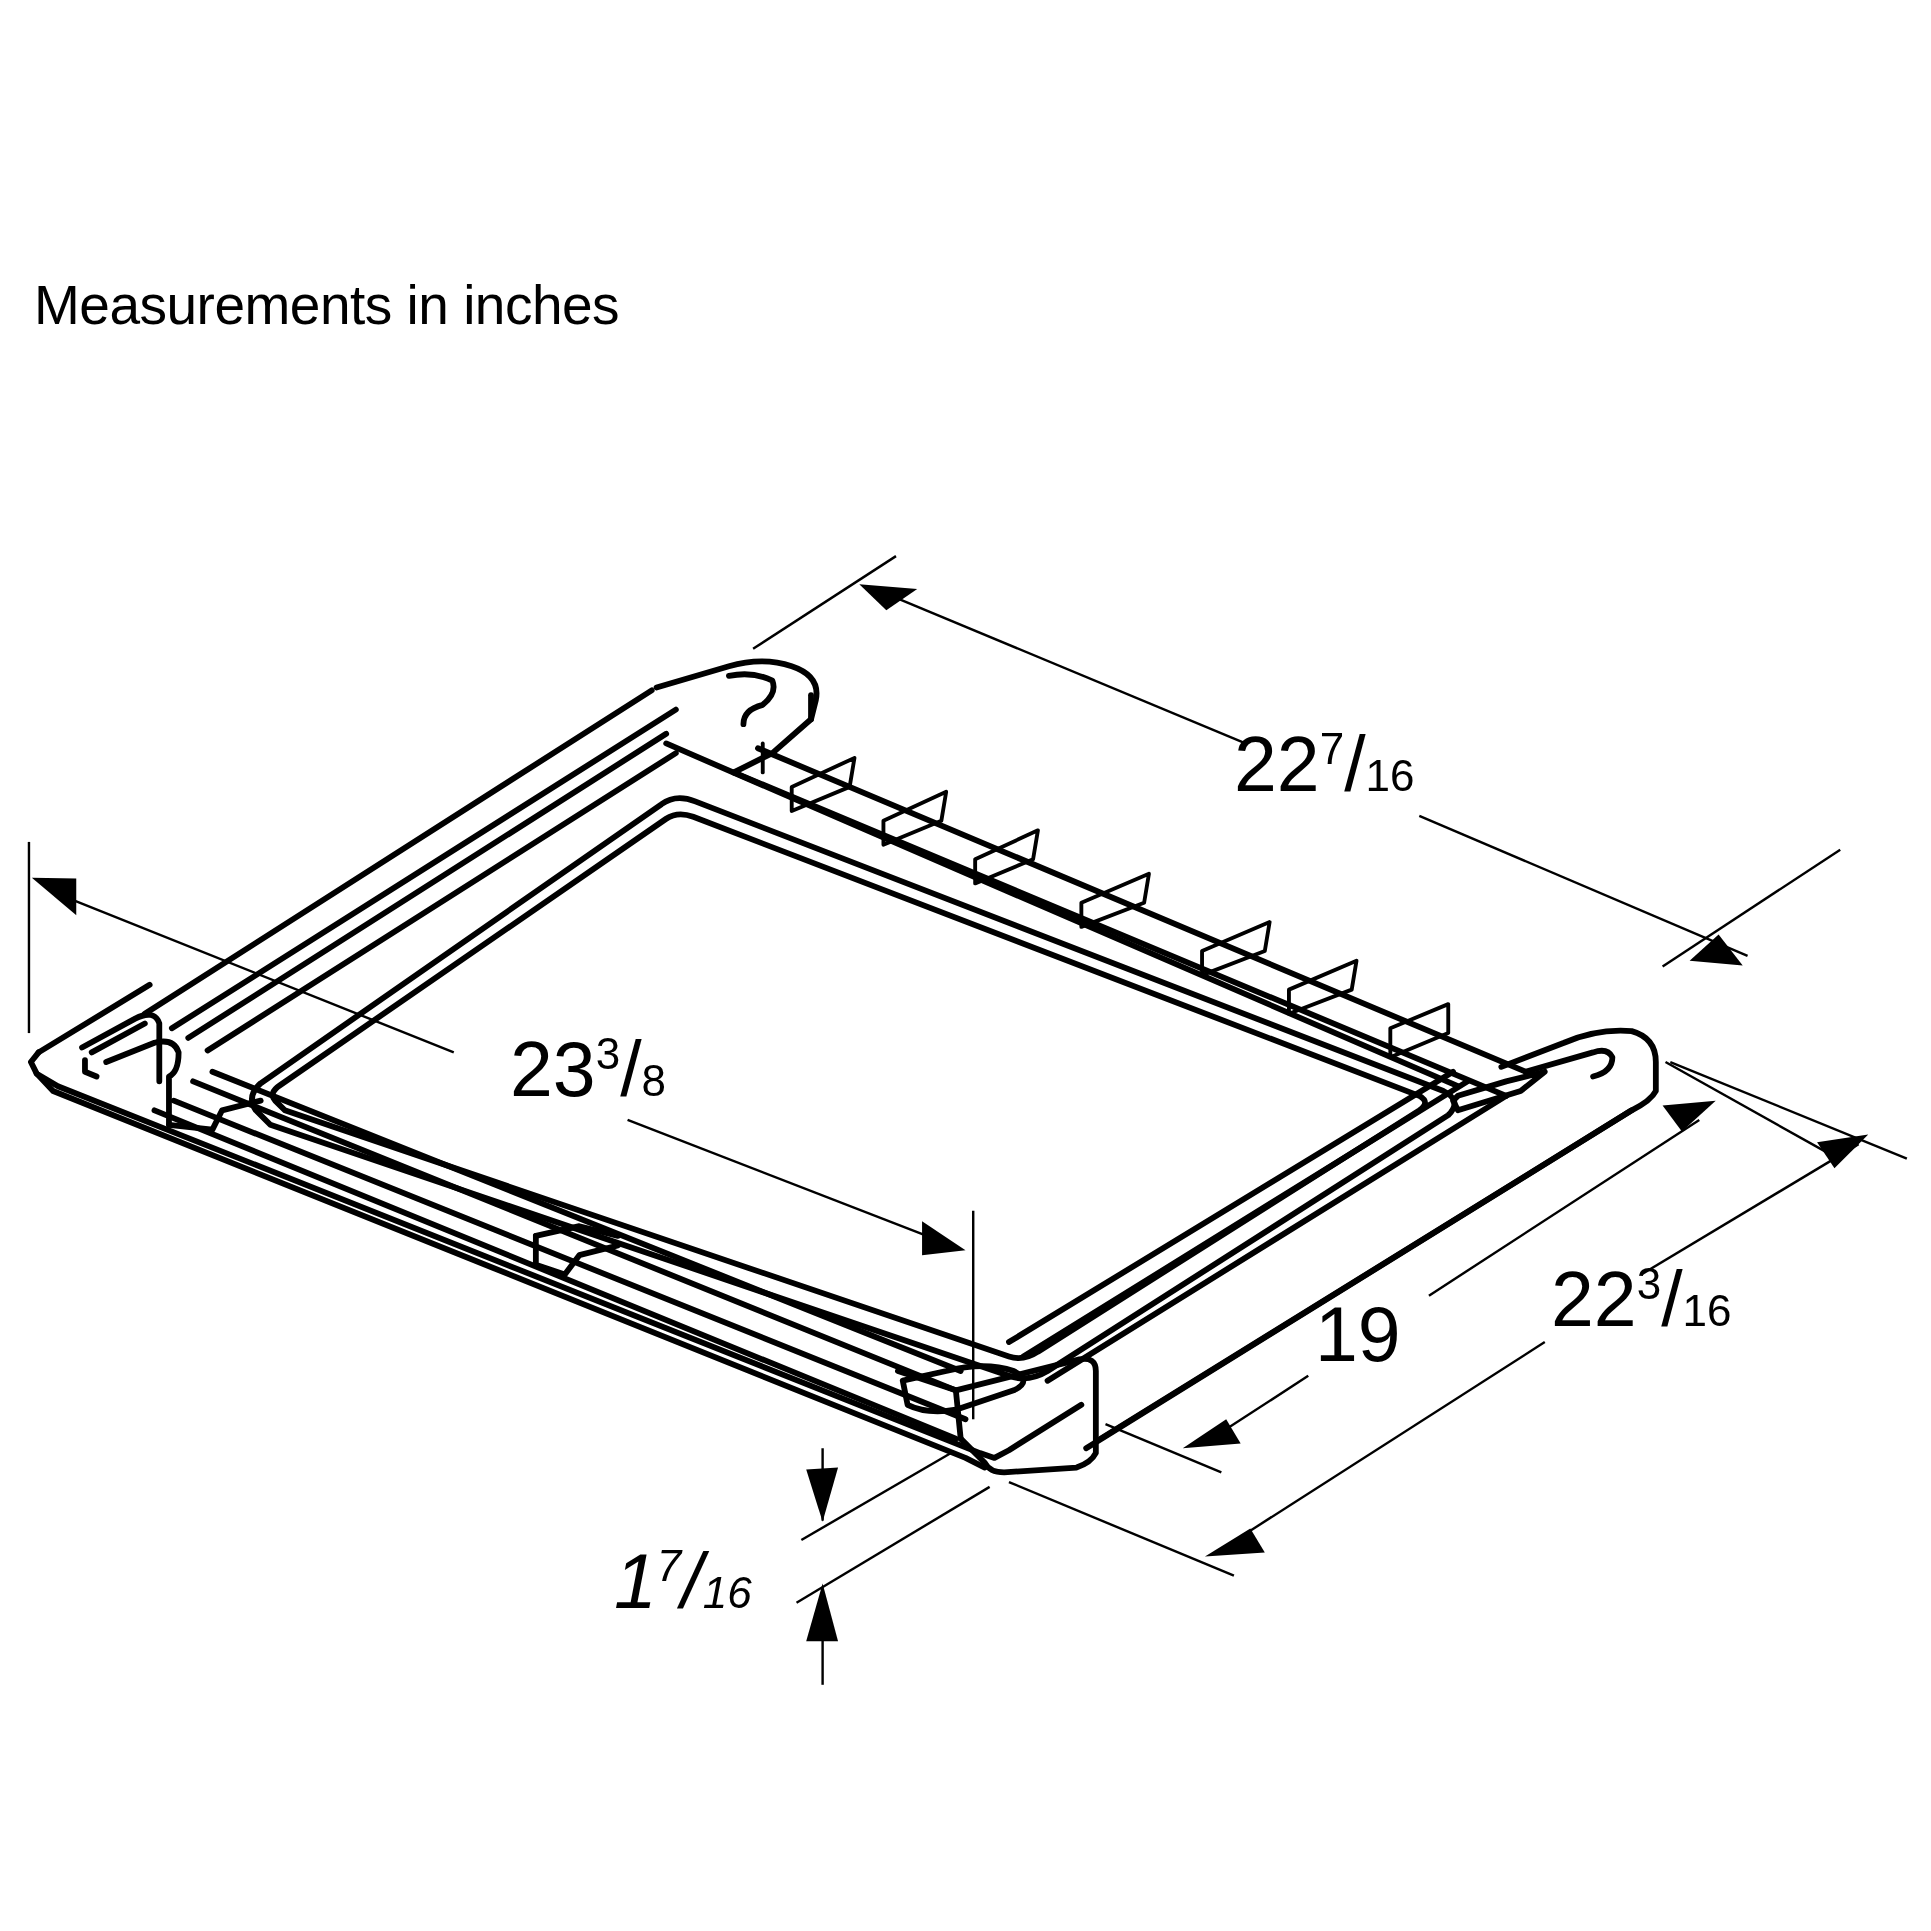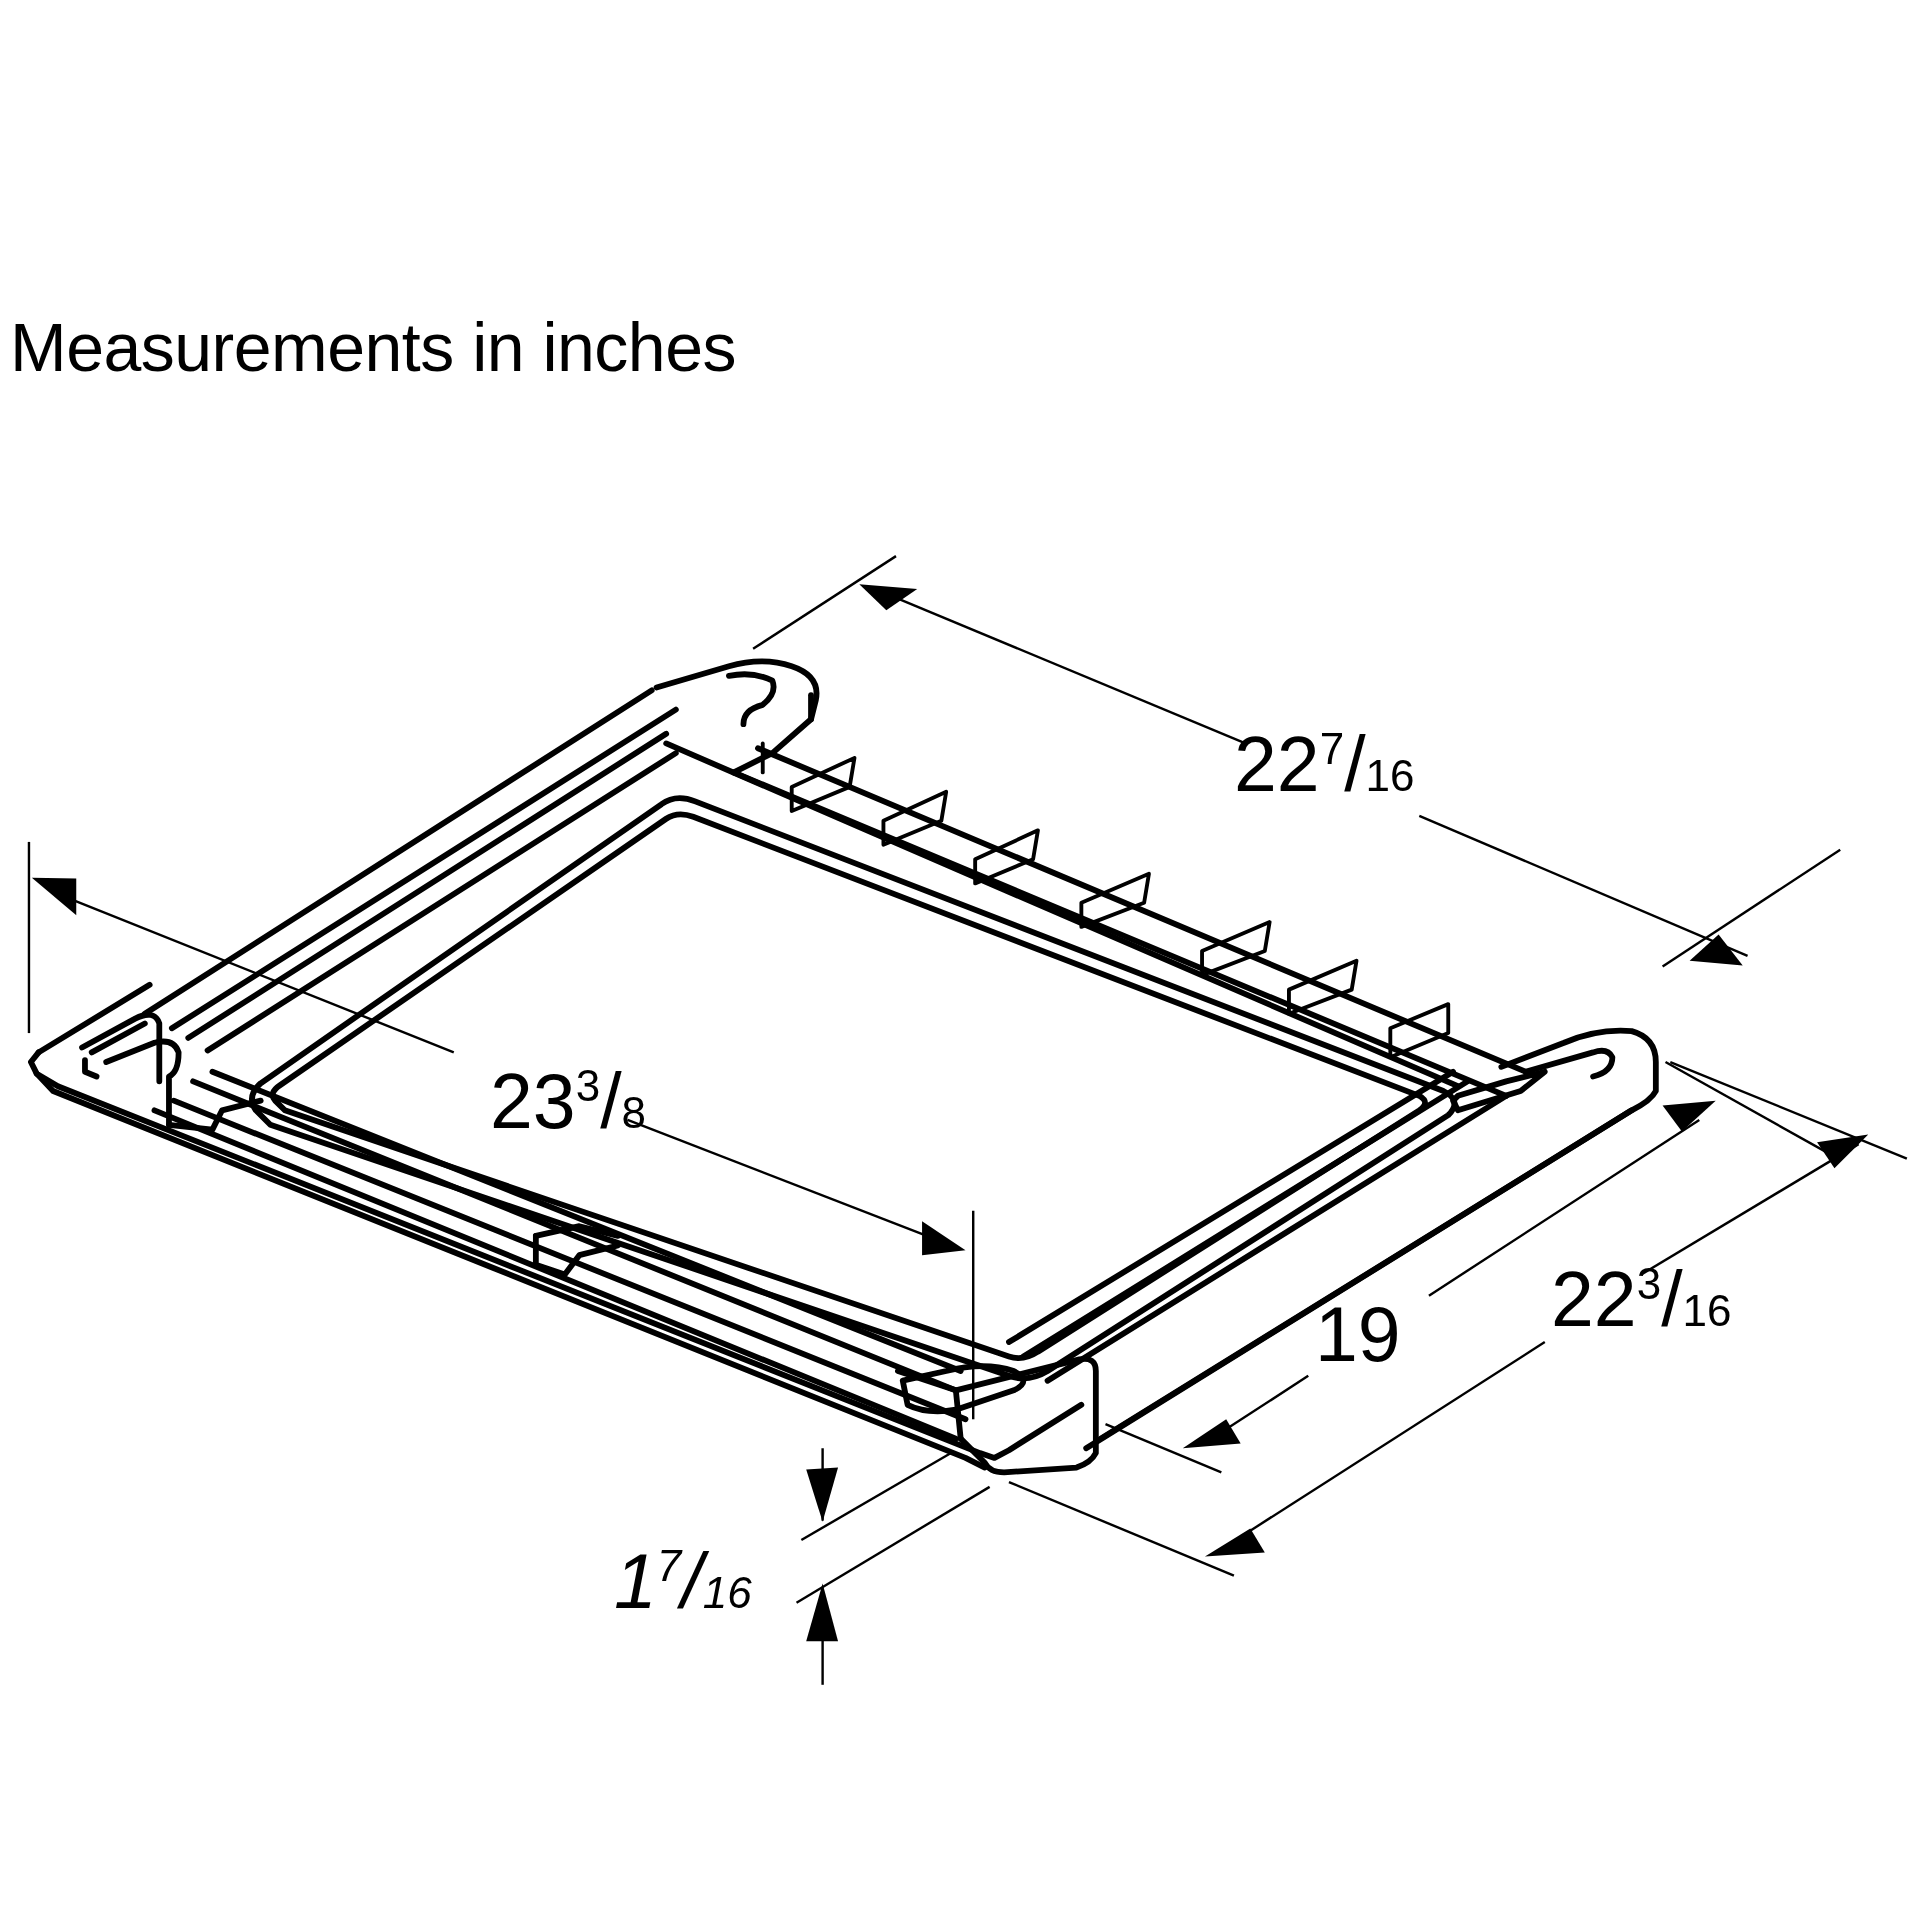--- a/index.html
+++ b/index.html
@@ -1,17 +1,17 @@
 <!DOCTYPE html>
 <html><head>
   <meta charset="utf-8">
   <style>
     html, body { margin: 0; padding: 0; background: #ffffff; }
     body { width: 1931px; height: 1931px; position: relative; overflow: hidden; font-family: "Liberation Sans", sans-serif; color: #000; }
-    .title { position: absolute; left: 10px; top: 278px; font-size: 68px; line-height: 1; letter-spacing: -0.5px; white-space: nowrap; margin-top: 35px; }
+    .title { position: absolute; left: 34px; top: 278px; font-size: 55px; line-height: 1; letter-spacing: -0.5px; white-space: nowrap; }
     svg.drawing { position: absolute; left: 0; top: 0; width: 1931px; height: 1931px; }
     .dim { position: absolute; white-space: nowrap; line-height: 1; font-size: 77px; }
     .dim .whole { font-size: 77px; }
     .dim .num { font-size: 44px; vertical-align: 27px; }
     .dim .slash { font-size: 77px; }
     .dim .den { font-size: 44px; }
     .part { fill: none; stroke: #000; stroke-width: 6; stroke-linejoin: round; stroke-linecap: round; }
     .part-thin { fill: none; stroke: #000; stroke-width: 4; stroke-linejoin: round; stroke-linecap: round; }
     .dimline { fill: none; stroke: #000; stroke-width: 2.5; }
     .arrow { fill: #000; stroke: none; }
@@ -130,21 +130,21 @@
     <line class="dimline" x1="852" y1="1680" x2="852" y2="1745"></line>
     <polygon class="arrow" points="852,1576 835,1522 868,1520"></polygon>
     <polygon class="arrow" points="852,1640 835,1700 868,1700"></polygon>
   </g>
 </svg>
 
 <div class="dim" style="left:1234px; top:726px;">
   <span class="whole">22</span><span class="num">7</span><span class="slash">/</span><span class="den">16</span>
 </div>
 
-<div class="dim" style="left:490px; top:1031px;margin-top:32px;">
+<div class="dim" style="left:510px; top:1031px;">
   <span class="whole">23</span><span class="num">3</span><span class="slash">/</span><span class="den">8</span>
 </div>
 
 <div class="dim" style="left:1315px; top:1296px;">
   <span class="whole">19</span>
 </div>
 
 <div class="dim" style="left:1551px; top:1261px;">
   <span class="whole">22</span><span class="num">3</span><span class="slash">/</span><span class="den">16</span>
 </div>

